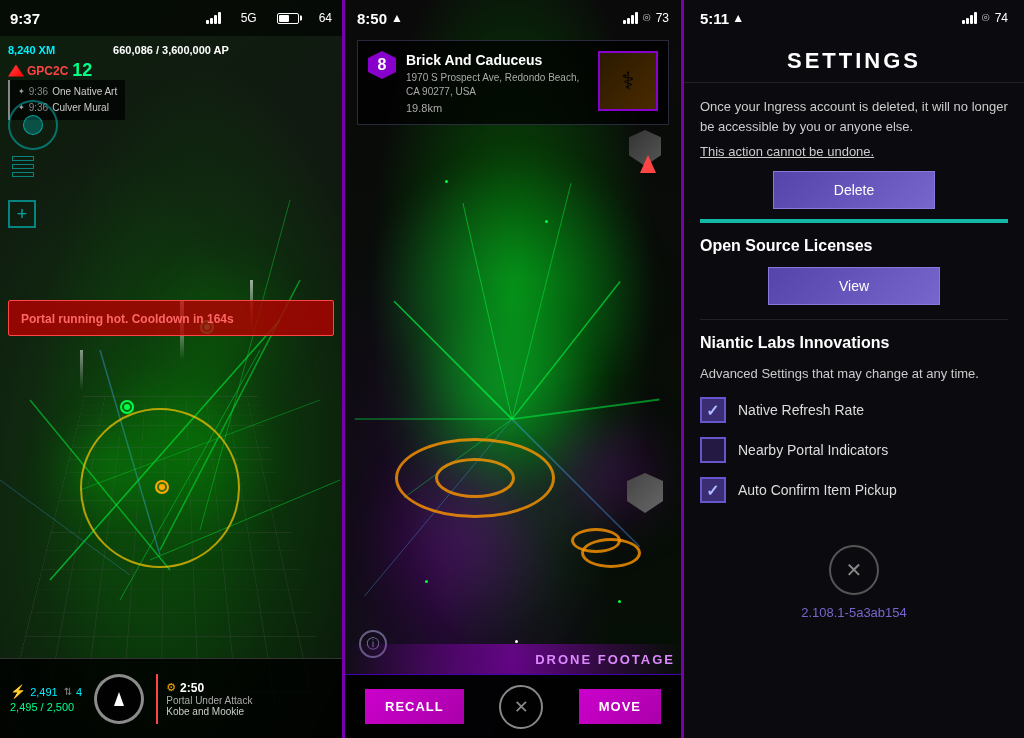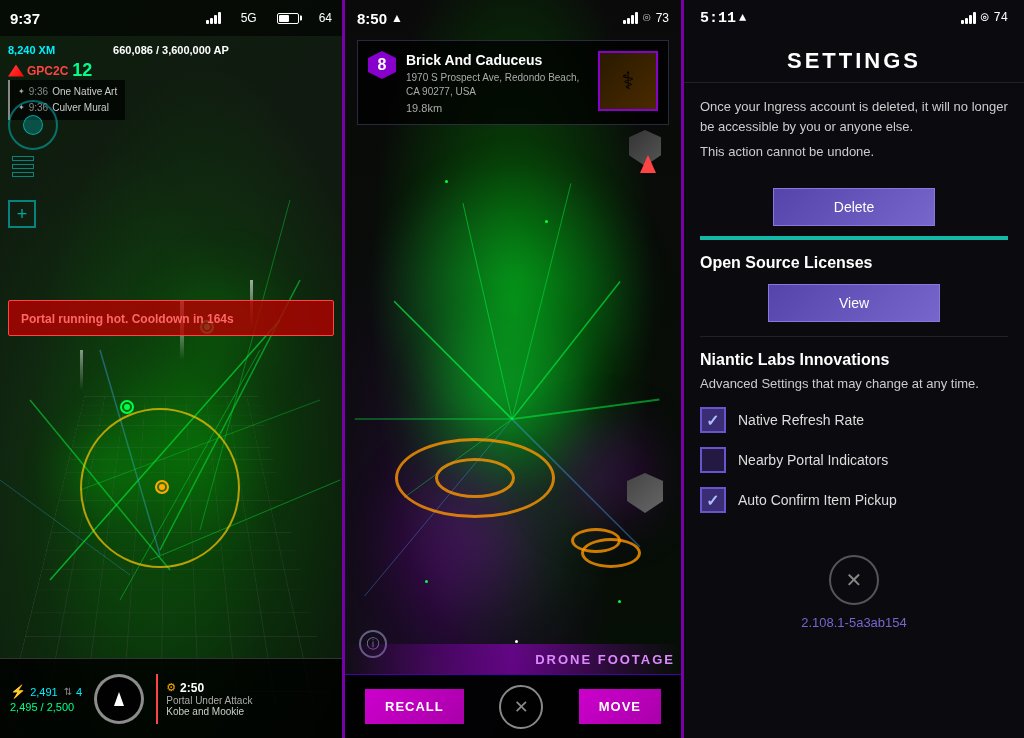--- a/index.html
+++ b/index.html
@@ -591,21 +591,20 @@
     }
 
     
     .status-bar-3 {
       height: 36px;
       display: flex;
       align-items: center;
       padding: 16px 16px;
       background: #0a0a0f;
       flex-shrink: 0;
-      font-family: Liberation Mono, monospace;
     }
     .time-3 {
       color: #fff;
       font-size: 15px;
       font-weight: 600;
     }
     .status-right-3 {
       margin-left: auto;
       display: flex;
       align-items: center;
@@ -641,21 +640,22 @@
     }
     .warning-text {
       color: #ccc;
       font-size: 13px;
       line-height: 1.5;
       margin-bottom: 8px;
     }
     .warning-sub {
       color: #ccc;
       font-size: 13px;
-      margin-bottom: 29px;
+      margin-bottom: 12px;
+      text-decoration: underline;
     }
     .delete-btn {
       display: block;
       margin: 0 auto;
       background: linear-gradient(135deg, #5544aa, #7766cc);
       border: 1px solid #8877dd;
       color: #fff;
       font-size: 14px;
       padding: 10px 60px;
       cursor: pointer;
@@ -686,21 +686,21 @@
     }
 
     
     .innovations-section {
       padding: 14px 0;
     }
     .innovations-title {
       color: #fff;
       font-size: 16px;
       font-weight: 600;
-      margin-bottom: 6px;
+      margin-bottom: 13px;
     }
     .innovations-subtitle {
       color: #ccc;
       font-size: 13px;
       line-height: 1.4;
       margin-bottom: 14px;
     }
 
     
     .checkbox-row {

